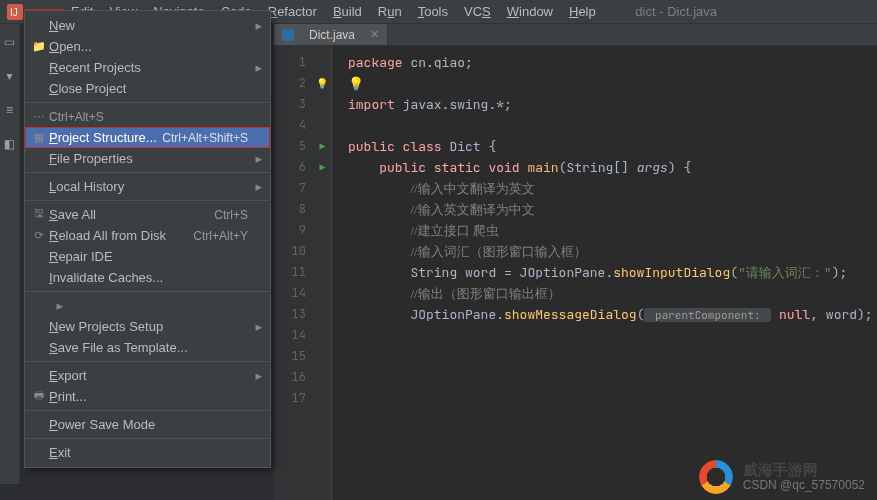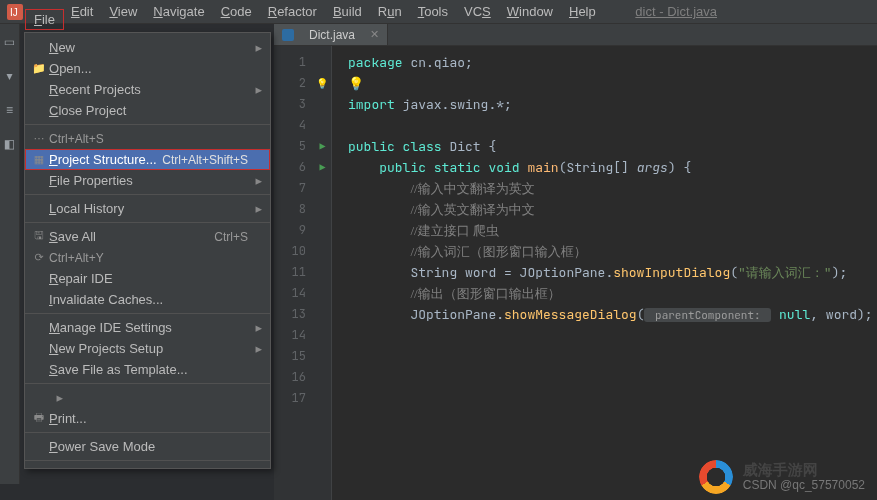--- a/index.html
+++ b/index.html
@@ -32,28 +32,27 @@
     cursor: default;
   }
   .menubar .menu-item.highlighted-red {
     outline: 1px solid #c62e2e;
     margin-top: 15px;
   }
   .menubar .flex-spacer { flex: 1; }
   .menubar .title-text {
     color: #7f7f7f;
     padding-right: 160px;
-    text-decoration: underline;
   }
   .menubar .u { text-decoration: underline; }
 
   
   .dropdown {
     position: absolute;
-    top: 32px;
+    top: 10px;
     left: 24px;
     width: 247px;
     background: #3c3f41;
     border: 1px solid #555;
     box-shadow: 3px 3px 6px rgba(0,0,0,0.4);
     padding: 4px 0;
     z-index: 100;
   }
   .dropdown .menu-row {
     height: 21px;
@@ -178,21 +177,21 @@
     justify-content: center;
   }
   .tri-green { color: #499c54; font-size: 10px; }
   .bulb { color: #f0a30a; }
 
   .code {
     padding: 6px 0 6px 16px;
     line-height: 21px;
     white-space: pre;
   }
-  .kw { color: #5eead4; }
+  .kw { color: #fca5a5; }
   .type-y { color: #fdba74; }
   .str { color: #6a8759; }
   .cmt { color: #808080; font-family: Liberation Serif, serif; }
   .method { color: #ffc66d; }
   .normal { color: #a9b7c6; }
   .param-hint {
     background: #45484a;
     color: #9c9c9c;
     padding: 0 4px;
     border-radius: 3px;
@@ -306,74 +305,81 @@
     </div>
     <div class="sep"></div>
     <div class="menu-row">
       <span class="mi-icon">🖫</span>
       <span class="mi-label"><span style="text-decoration:underline">S</span>ave All</span>
       <span class="mi-shortcut">Ctrl+S</span>
       <span class="mi-arrow"></span>
     </div>
     <div class="menu-row">
       <span class="mi-icon">⟳</span>
+      <span class="mi-label"><span style="text-decoration:underline">R</span>eload All from Disk</span>
       <span class="mi-shortcut">Ctrl+Alt+Y</span>
       <span class="mi-arrow"></span>
     </div>
     <div class="menu-row">
       <span class="mi-icon"></span>
       <span class="mi-label"><span style="text-decoration:underline">R</span>epair IDE</span>
       <span class="mi-shortcut"></span>
       <span class="mi-arrow"></span>
     </div>
     <div class="menu-row">
       <span class="mi-icon"></span>
       <span class="mi-label"><span style="text-decoration:underline">I</span>nvalidate Caches...</span>
       <span class="mi-shortcut"></span>
       <span class="mi-arrow"></span>
     </div>
     <div class="sep"></div>
     <div class="menu-row">
       <span class="mi-icon"></span>
-      <span class="mi-label"><span style="text-decoration:underline">M</span>anage IDE Settings</span>
       <span class="mi-shortcut"></span>
       <span class="mi-arrow">▸</span>
     </div>
     <div class="menu-row">
       <span class="mi-icon"></span>
       <span class="mi-label"><span style="text-decoration:underline">N</span>ew Projects Setup</span>
       <span class="mi-shortcut"></span>
       <span class="mi-arrow">▸</span>
     </div>
     <div class="menu-row">
       <span class="mi-icon"></span>
       <span class="mi-label"><span style="text-decoration:underline">S</span>ave File as Template...</span>
       <span class="mi-shortcut"></span>
       <span class="mi-arrow"></span>
     </div>
     <div class="sep"></div>
     <div class="menu-row">
       <span class="mi-icon"></span>
+      <span class="mi-label"><span style="text-decoration:underline">E</span>xport</span>
       <span class="mi-shortcut"></span>
       <span class="mi-arrow">▸</span>
     </div>
     <div class="menu-row">
       <span class="mi-icon">🖶</span>
       <span class="mi-label"><span style="text-decoration:underline">P</span>rint...</span>
       <span class="mi-shortcut"></span>
       <span class="mi-arrow"></span>
     </div>
     <div class="sep"></div>
     <div class="menu-row">
       <span class="mi-icon"></span>
       <span class="mi-label"><span style="text-decoration:underline">P</span>ower Save Mode</span>
       <span class="mi-shortcut"></span>
       <span class="mi-arrow"></span>
     </div>
     <div class="sep"></div>
+    <div class="menu-row">
+      <span class="mi-icon"></span>
+      <span class="mi-label"><span style="text-decoration:underline">E</span>xit</span>
+      <span class="mi-shortcut"></span>
+      <span class="mi-arrow"></span>
+    </div>
   </div>
 
 <div class="tabs">
   <div class="tab">
     <span class="java-ic"></span>
     <span>Dict.java</span>
     <span class="close">✕</span>
   </div>
 </div>
 

